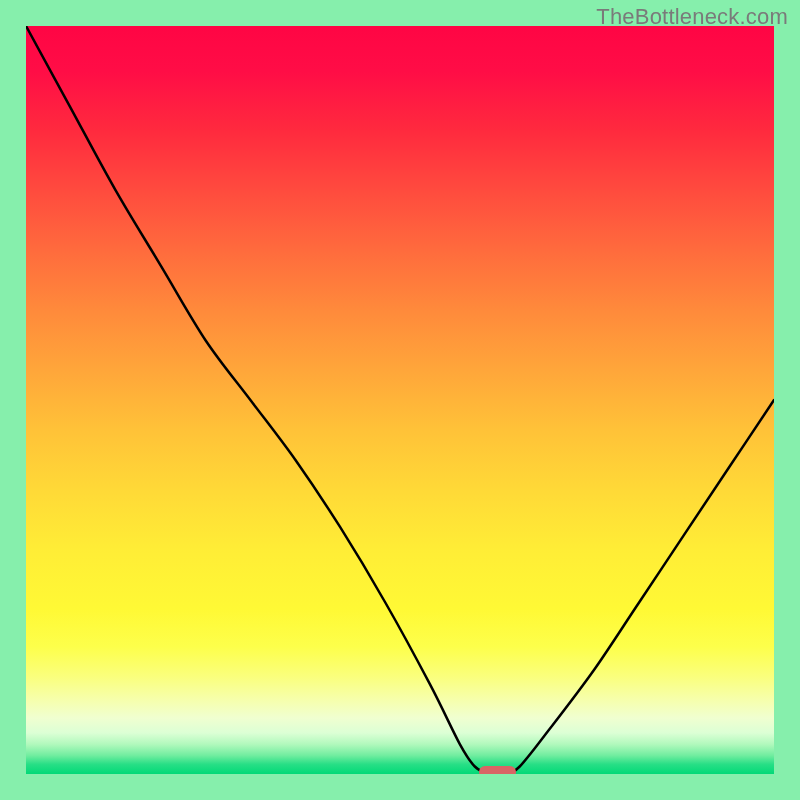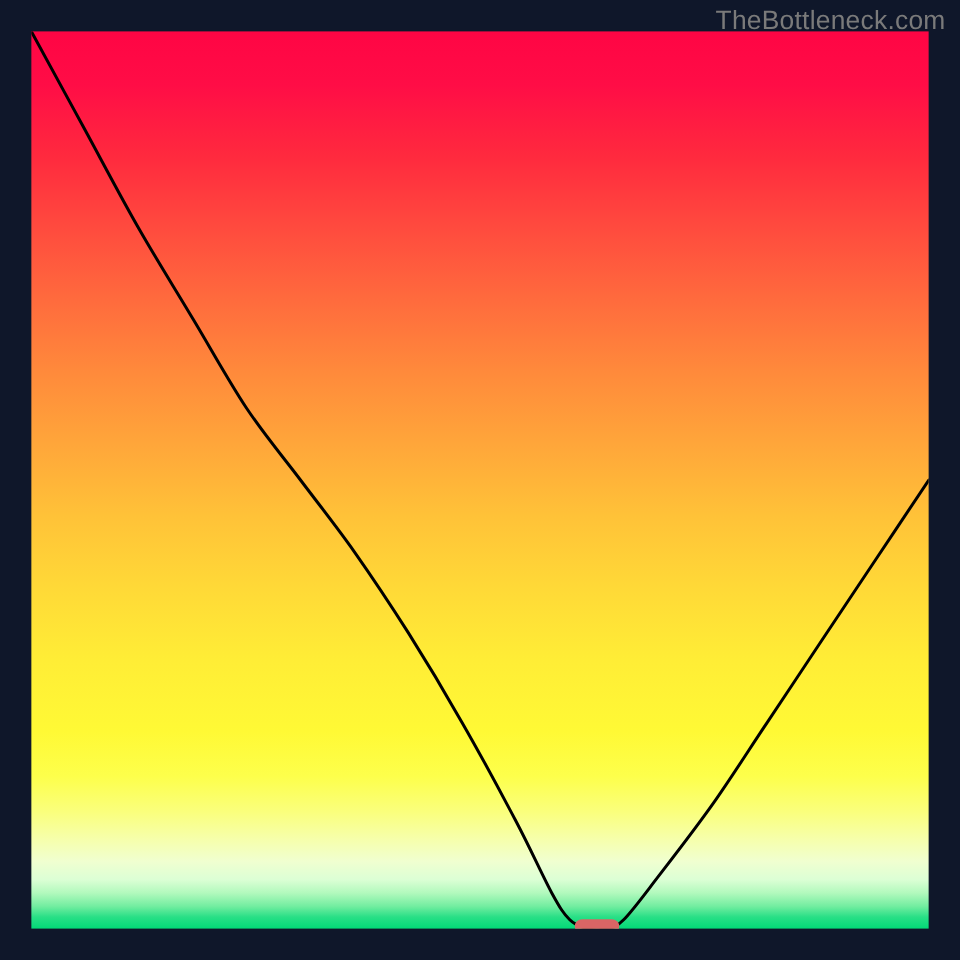--- a/index.html
+++ b/index.html
@@ -8,21 +8,21 @@
     width: 800px;
     height: 800px;
     background: #000;
     overflow: hidden;
     font-family: Arial, Helvetica, sans-serif;
   }
   .frame {
     position: relative;
     width: 800px;
     height: 800px;
-    background: #0f172a;
+    background: #86efac;
   }
   .watermark {
     position: absolute;
     top: 4px;
     right: 12px;
     color: #7a7a7a;
     font-size: 22px;
     font-weight: 500;
     letter-spacing: 0.2px;
     z-index: 10;

